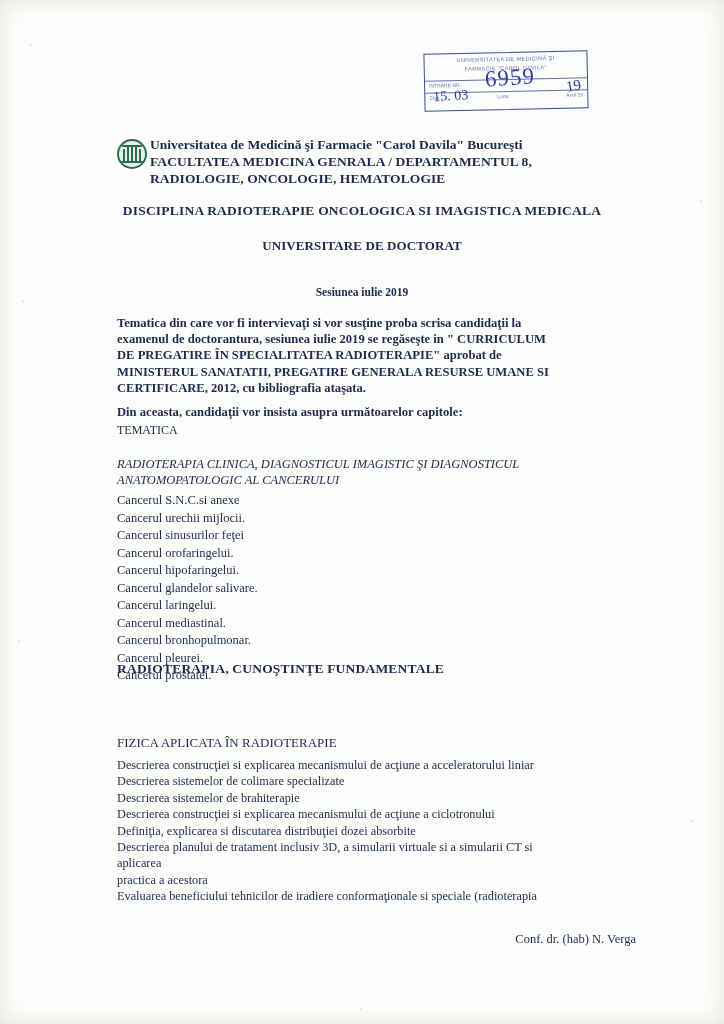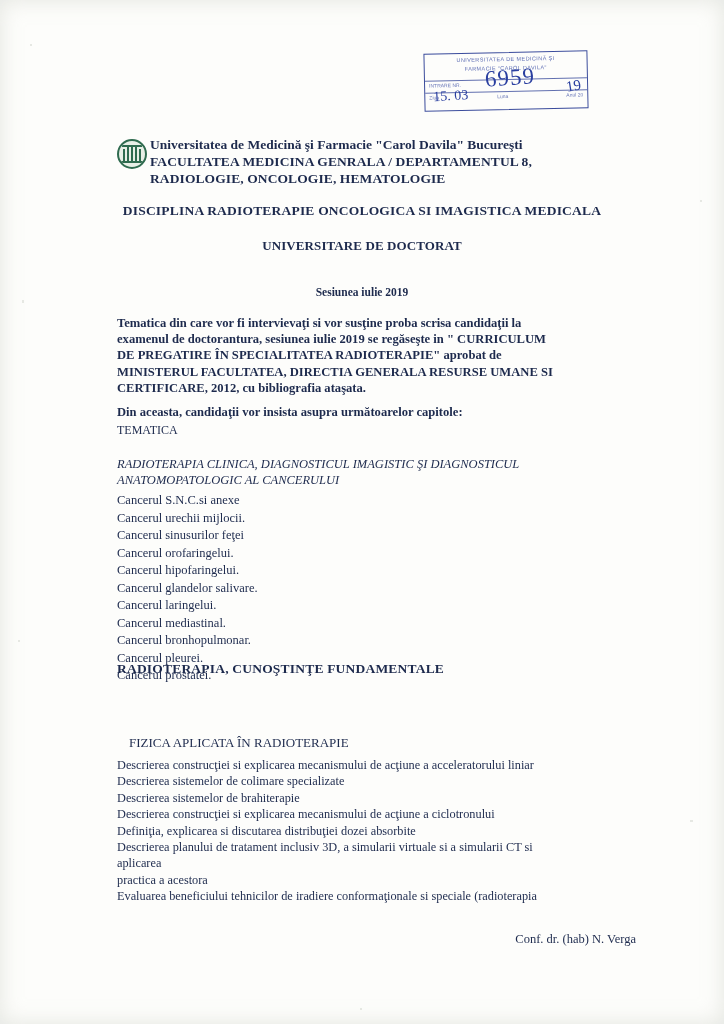--- a/index.html
+++ b/index.html
@@ -214,21 +214,20 @@
     font-size: 13.5px;
     font-weight: bold;
     letter-spacing: .2px;
   }
 
   .subheading {
     position: absolute;
     left: 117px;
     top: 735px;
     font-size: 13px;
-    margin-left: 12px;
   }
 
   .para-list {
     position: absolute;
     left: 117px;
     top: 757px;
     width: 500px;
     font-size: 12.3px;
     line-height: 16.4px;
   }
@@ -292,21 +291,21 @@
   <div class="center-line tematica-title">
     <div>UNIVERSITARE DE DOCTORAT</div>
   </div>
 
   <div class="center-line sesiunea">Sesiunea iulie 2019</div>
 
   <div class="intro">
     <div>Tematica din care vor fi intervievaţi si vor susţine proba scrisa candidaţii la</div>
     <div>examenul de doctorantura, sesiunea iulie 2019 se regăseşte in   " CURRICULUM</div>
     <div>DE PREGATIRE ÎN SPECIALITATEA RADIOTERAPIE" aprobat de</div>
-    <div>MINISTERUL FACULTATEA, DIRECTIA GENERALA RESURSE UMANE SI</div>
+    <div>MINISTERUL SANATATII, PREGATIRE GENERALA RESURSE UMANE SI</div>
     <div>CERTIFICARE, 2012, cu bibliografia ataşata.</div>
     <div class="last">Din aceasta, candidaţii vor insista asupra următoarelor capitole:</div>
   </div>
 
   <div class="label-tematica">TEMATICA</div>
 
   <div class="section-italic">
     <div>RADIOTERAPIA CLINICA, DIAGNOSTICUL IMAGISTIC ŞI DIAGNOSTICUL</div>
     <div>ANATOMOPATOLOGIC AL CANCERULUI</div>
   </div>

